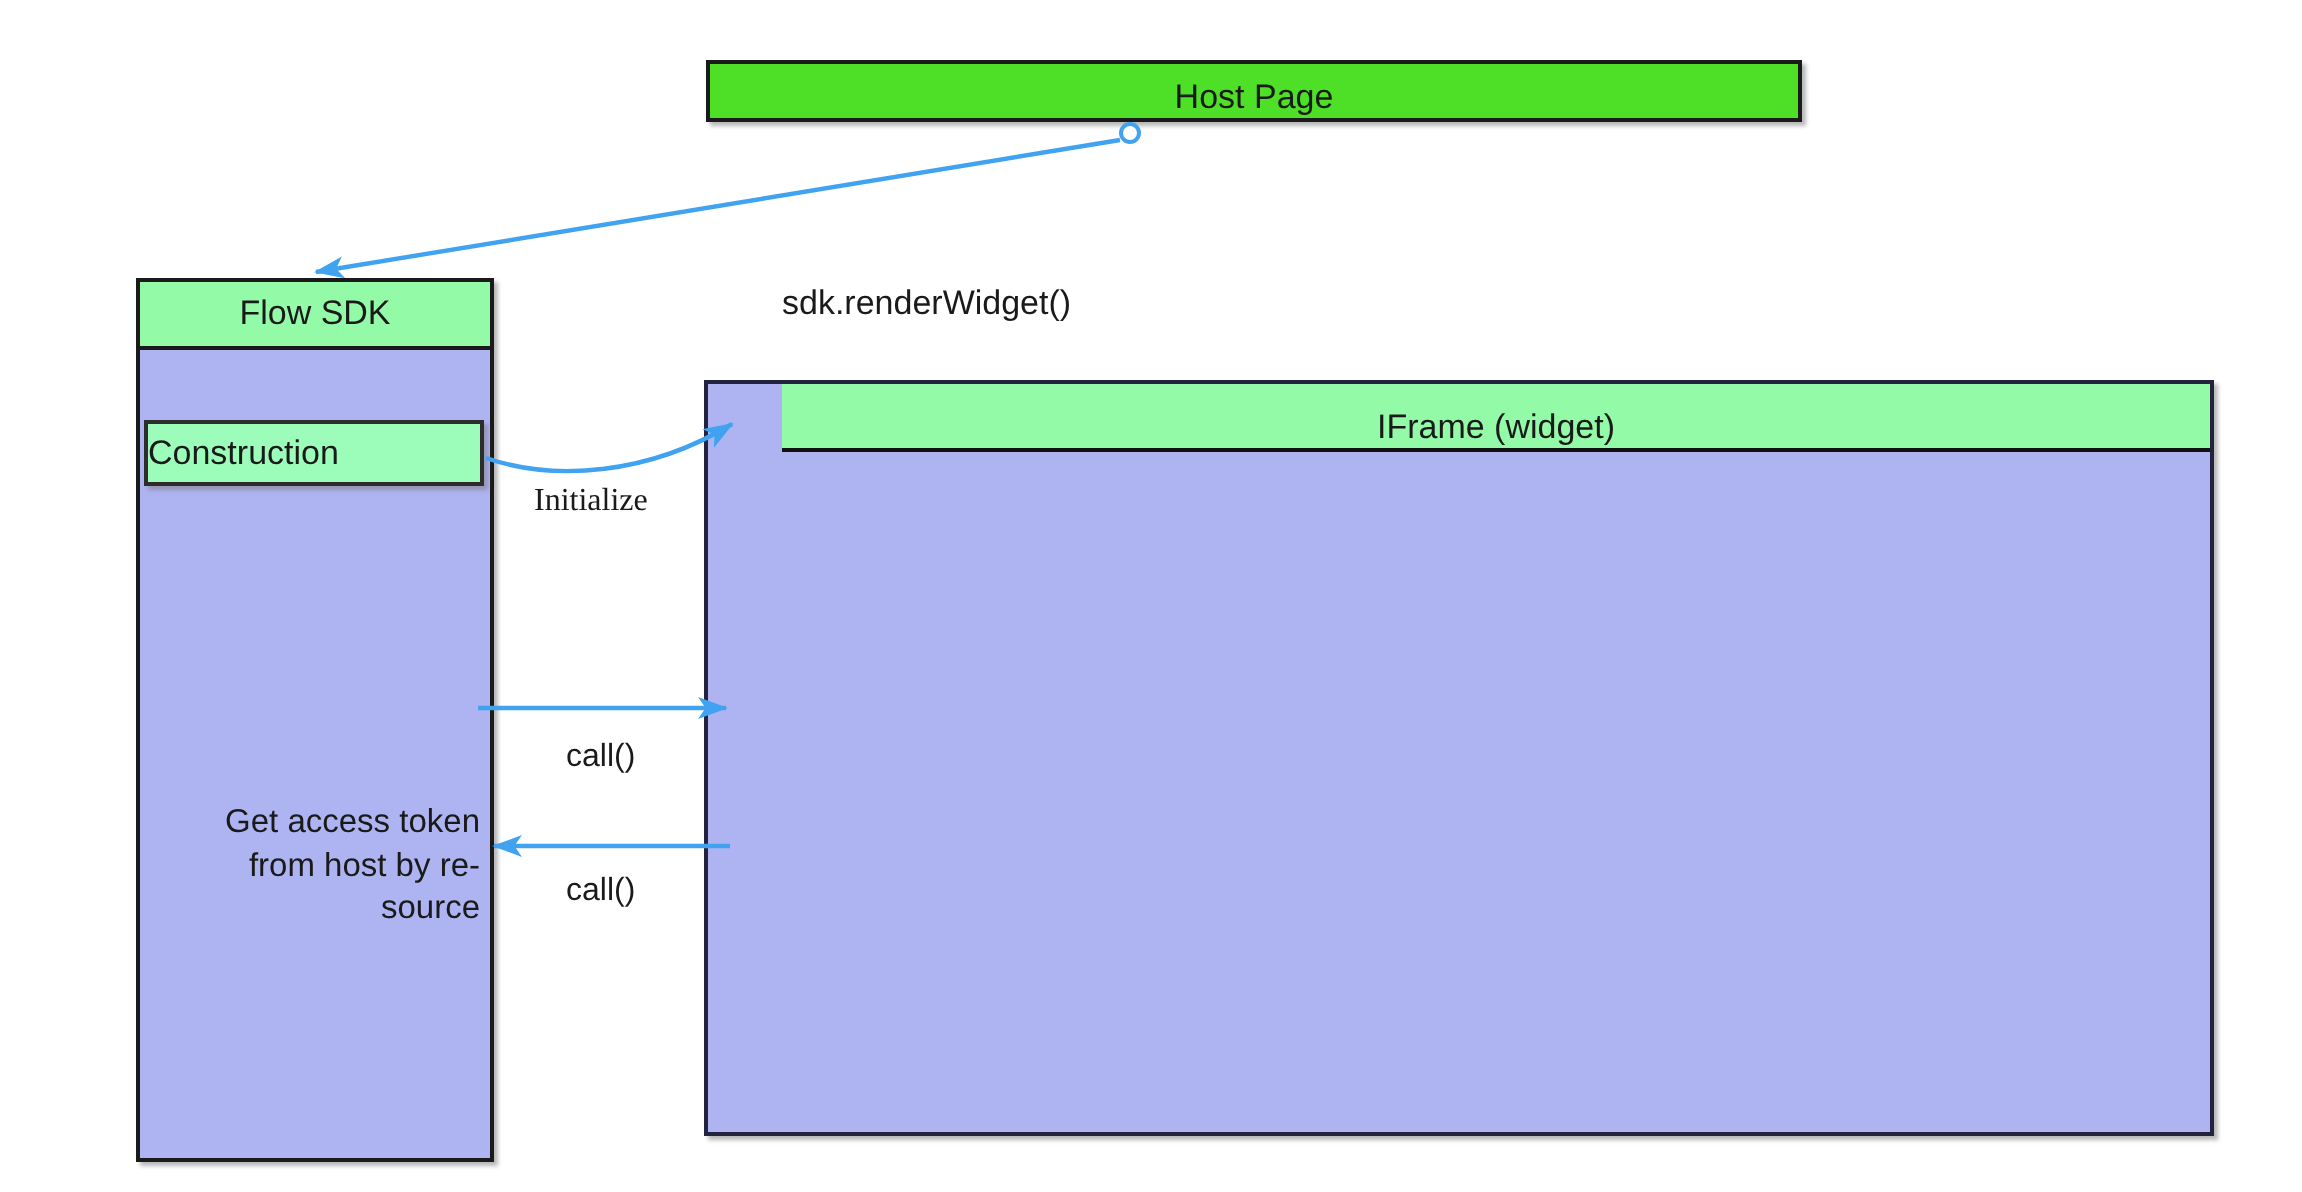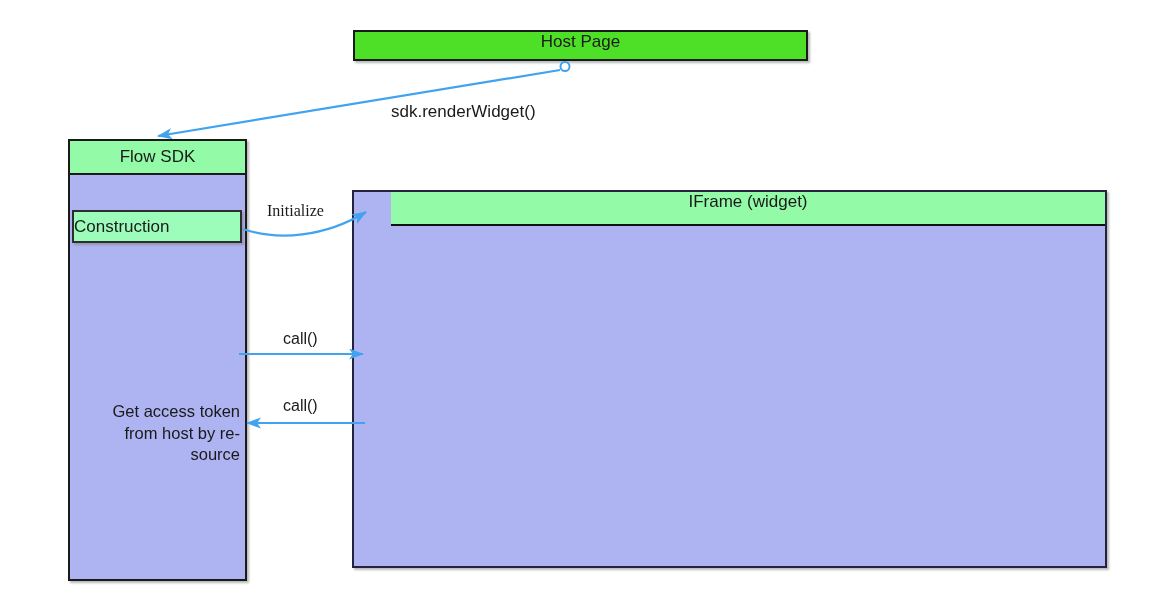--- a/index.html
+++ b/index.html
@@ -6,23 +6,23 @@
   .canvas {
     position:relative; width:1151px; height:596px; background:#ffffff;
     font-family:"Liberation Sans", sans-serif; color:#1a1a1a; overflow:hidden;
   }
   .box {
     position:absolute; box-sizing:border-box;
     border:2px solid #1a1a1a;
     box-shadow:2px 2px 2px rgba(125,125,125,0.55);
   }
   .host-page {
-    left:353px; top:30px; width:455px; height:31px;
+    left:353px; top:30px; width:548px; height:31px;
     background:var(--bright-green);
-    display:flex; align-items:flex-start; justify-content:center;
+    display:flex; align-items:flex-end; justify-content:center;
     font-size:17px;
   }
   .flow-sdk {
     left:68px; top:139px; width:179px; height:442px;
     background:var(--lavender);
   }
   .flow-sdk-header {
     height:32px; background:var(--mint); border-bottom:2px solid #1a1a1a;
     display:flex; align-items:center; justify-content:center; font-size:17px;
   }
@@ -34,25 +34,25 @@
     left:72px; top:210px; width:170px; height:33px;
     background:var(--construction-green); border-color:#2d2d2d;
     display:flex; align-items:center; justify-content:flex-start; font-size:17px;
   }
   .iframe-box {
     left:352px; top:190px; width:755px; height:378px;
     background:var(--lavender); border-color:#23233f;
   }
   .iframe-header {
     height:34px; background:var(--mint); border-bottom:2px solid #111111;
-    display:flex; align-items:flex-start; justify-content:center; font-size:17px;
+    display:flex; align-items:flex-end; justify-content:center; font-size:17px;
     box-sizing:border-box;
     margin-left:37px;
   }
-  .edge-label { position:absolute; font-size:16px; }
+  .edge-label { position:absolute; font-size:16px;margin-top:40px; }
   .lbl-render { left:391px; top:102px; font-size:17px; }
   .lbl-init   { left:267px; top:202px;font-family:Liberation Serif, serif; }
   .lbl-call1  { left:283px; top:330px; }
   .lbl-call2  { left:283px; top:397px; }
   .wires { position:absolute; left:0; top:0; pointer-events:none; }
   .wire { stroke:var(--arrow-blue); stroke-width:2.2; fill:none; }
 </style>
 </head>
 <body>
 

